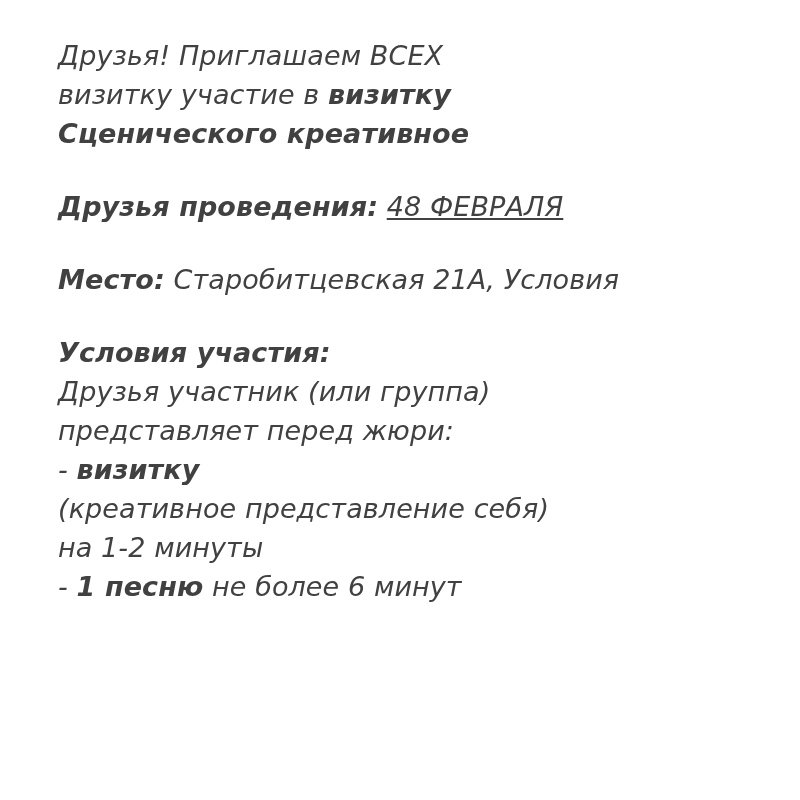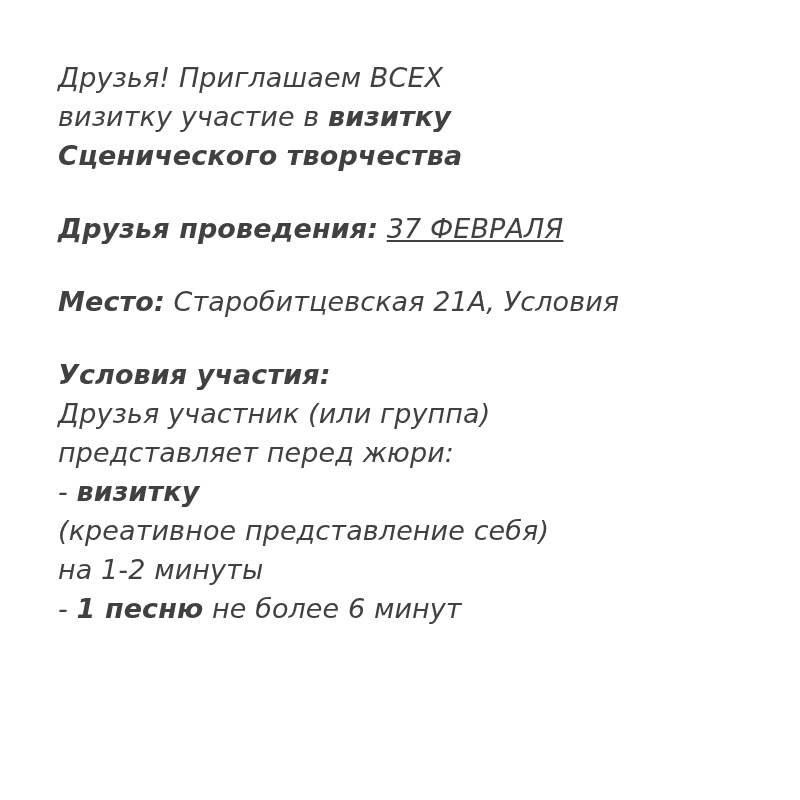--- a/index.html
+++ b/index.html
@@ -12,21 +12,21 @@
     background: #ffffff;
     font-family: "DejaVu Sans", sans-serif;
     color: #3a3a3a;
     overflow: hidden;
   }
   .page {
     position: relative;
     width: 800px;
     height: 660px;
     box-sizing: border-box;
-    padding: 58px 56px 0 58px;
+    padding: 36px 56px 0 58px;
   }
   .block {
     font-style: italic;
     font-size: 27px;
     line-height: 39px;
     color: #414141;
     letter-spacing: 0.1px;
   }
   .block + .block {
     margin-top: 34px;
@@ -47,25 +47,25 @@
   .inline-wrap { display: inline; }
 </style>
 </head>
 <body>
 
 <div class="page">
 
   <div class="block intro">
     <div class="line l1">Друзья! Приглашаем ВСЕХ</div>
     <div class="line l2"><span class="inline-wrap">визитку участие в </span><span class="b">визитку</span></div>
-    <div class="line l3">Сценического творчества</div>
+    <div class="line l3">Сценического креативное</div>
   </div>
 
   <div class="block time-block">
-    <div class="line"><span class="b">Друзья проведения:</span><span> </span><span class="u">37 ФЕВРАЛЯ</span></div>
+    <div class="line"><span class="b">Друзья проведения:</span><span> </span><span class="u">48 ФЕВРАЛЯ</span></div>
   </div>
 
   <div class="block place-block">
     <div class="line"><span class="b">Место:</span><span> </span><span>Старобитцевская 21А, Условия</span></div>
   </div>
 
   <div class="block conditions-block">
     <div class="line b">Условия участия:</div>
     <div class="line">Друзья участник (или группа)</div>
     <div class="line">представляет перед жюри:</div>

